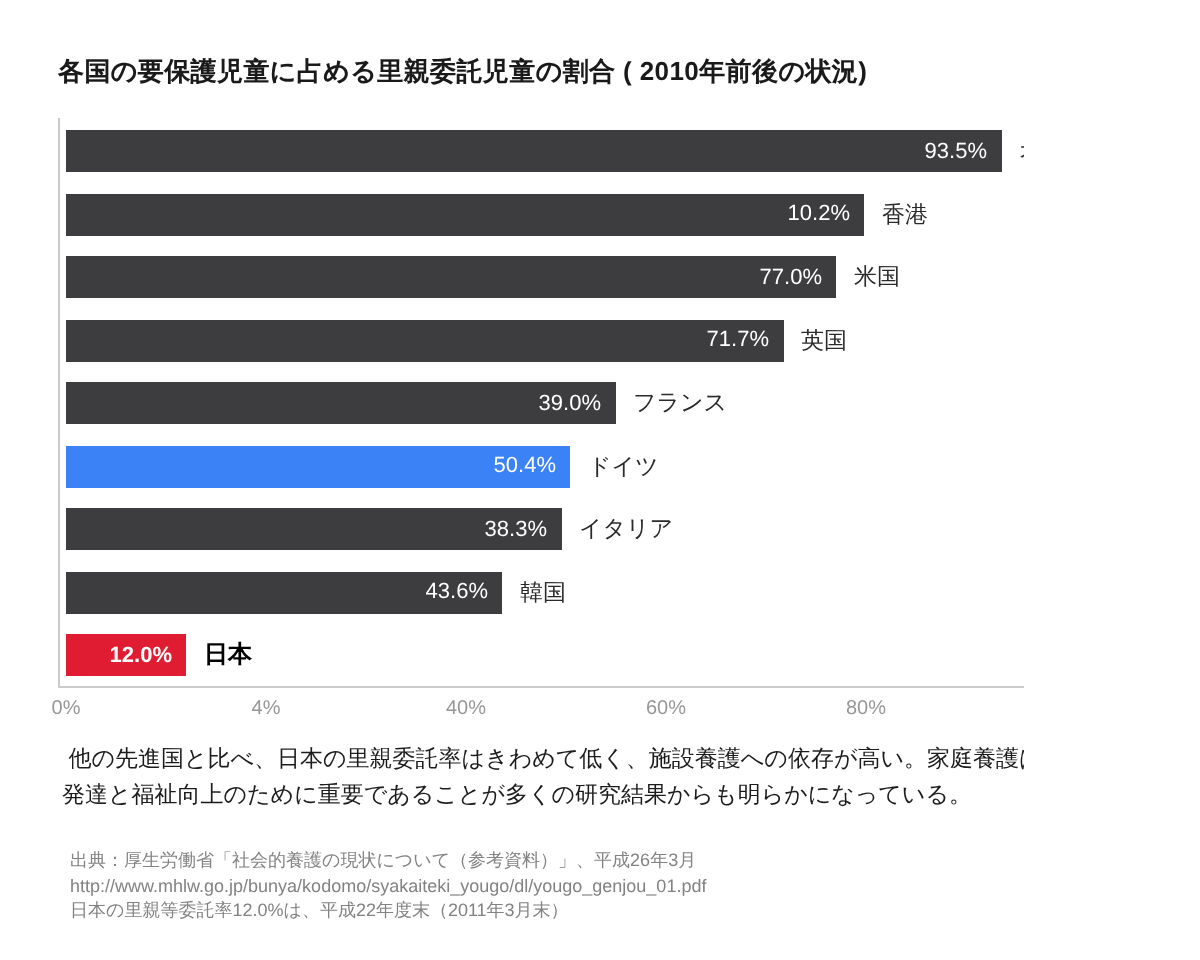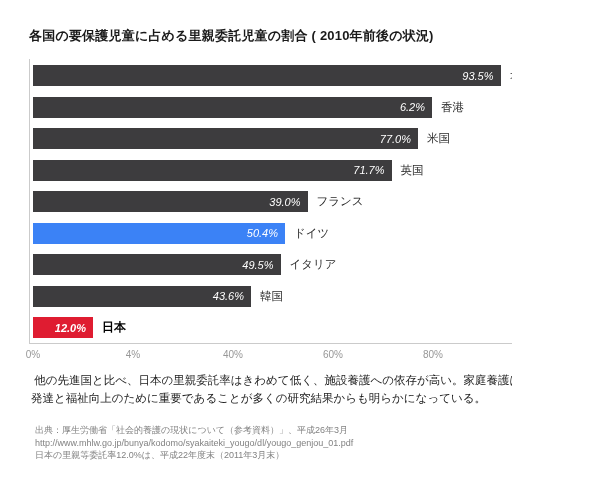--- a/index.html
+++ b/index.html
@@ -31,21 +31,21 @@
   .xline {
     position: absolute; left: -4px; top: 278px;
     width: 508px; height: 1px; background: #cbcbcb;
   }
   .row { display: flex; align-items: center; height: 21px; margin-bottom: 10.5px; }
   .bar {
     height: 100%; flex-shrink: 0;
     display: flex; align-items: center; justify-content: flex-end;
   }
   .val {
-    color: #ffffff; font-size: 11px; padding-right: 7px; white-space: nowrap; font-style: italic;
+    color: #ffffff; font-size: 11px; padding-right: 7px; white-space: nowrap;
   }
   .country {
     margin-left: 9px; font-size: 11.5px; color: #2a2a2a; white-space: nowrap;
   }
   .row.hl .val { font-weight: 700; }
   .row.hl .country { font-weight: 700; color: #000000; font-size: 12px; }
   .ticks { position: absolute; left: 0; top: 284px; width: 500px; height: 14px; }
   .tick {
     position: absolute; top: 0; transform: translateX(-50%);
     font-size: 10px; color: #979797; white-space: nowrap;
@@ -72,21 +72,21 @@
       <div class="yline"></div>
       <div>
           <div class="row">
             <div class="bar" style="width: 93.5%; background: rgb(61, 60, 62);">
               <span class="val">93.5%</span>
             </div>
             <span class="country">オーストラリア</span>
           </div>
           <div class="row">
             <div class="bar" style="width: 79.8%; background: rgb(61, 60, 62);">
-              <span class="val">6.2%</span>
+              <span class="val">10.2%</span>
             </div>
             <span class="country">香港</span>
           </div>
           <div class="row">
             <div class="bar" style="width: 77%; background: rgb(61, 60, 62);">
               <span class="val">77.0%</span>
             </div>
             <span class="country">米国</span>
           </div>
           <div class="row">
@@ -102,21 +102,21 @@
             <span class="country">フランス</span>
           </div>
           <div class="row">
             <div class="bar" style="width: 50.4%; background: #3b82f6;">
               <span class="val">50.4%</span>
             </div>
             <span class="country">ドイツ</span>
           </div>
           <div class="row">
             <div class="bar" style="width: 49.5%; background: rgb(61, 60, 62);">
-              <span class="val">49.5%</span>
+              <span class="val">38.3%</span>
             </div>
             <span class="country">イタリア</span>
           </div>
           <div class="row">
             <div class="bar" style="width: 43.6%; background: rgb(61, 60, 62);">
               <span class="val">43.6%</span>
             </div>
             <span class="country">韓国</span>
           </div>
           <div class="row hl">

